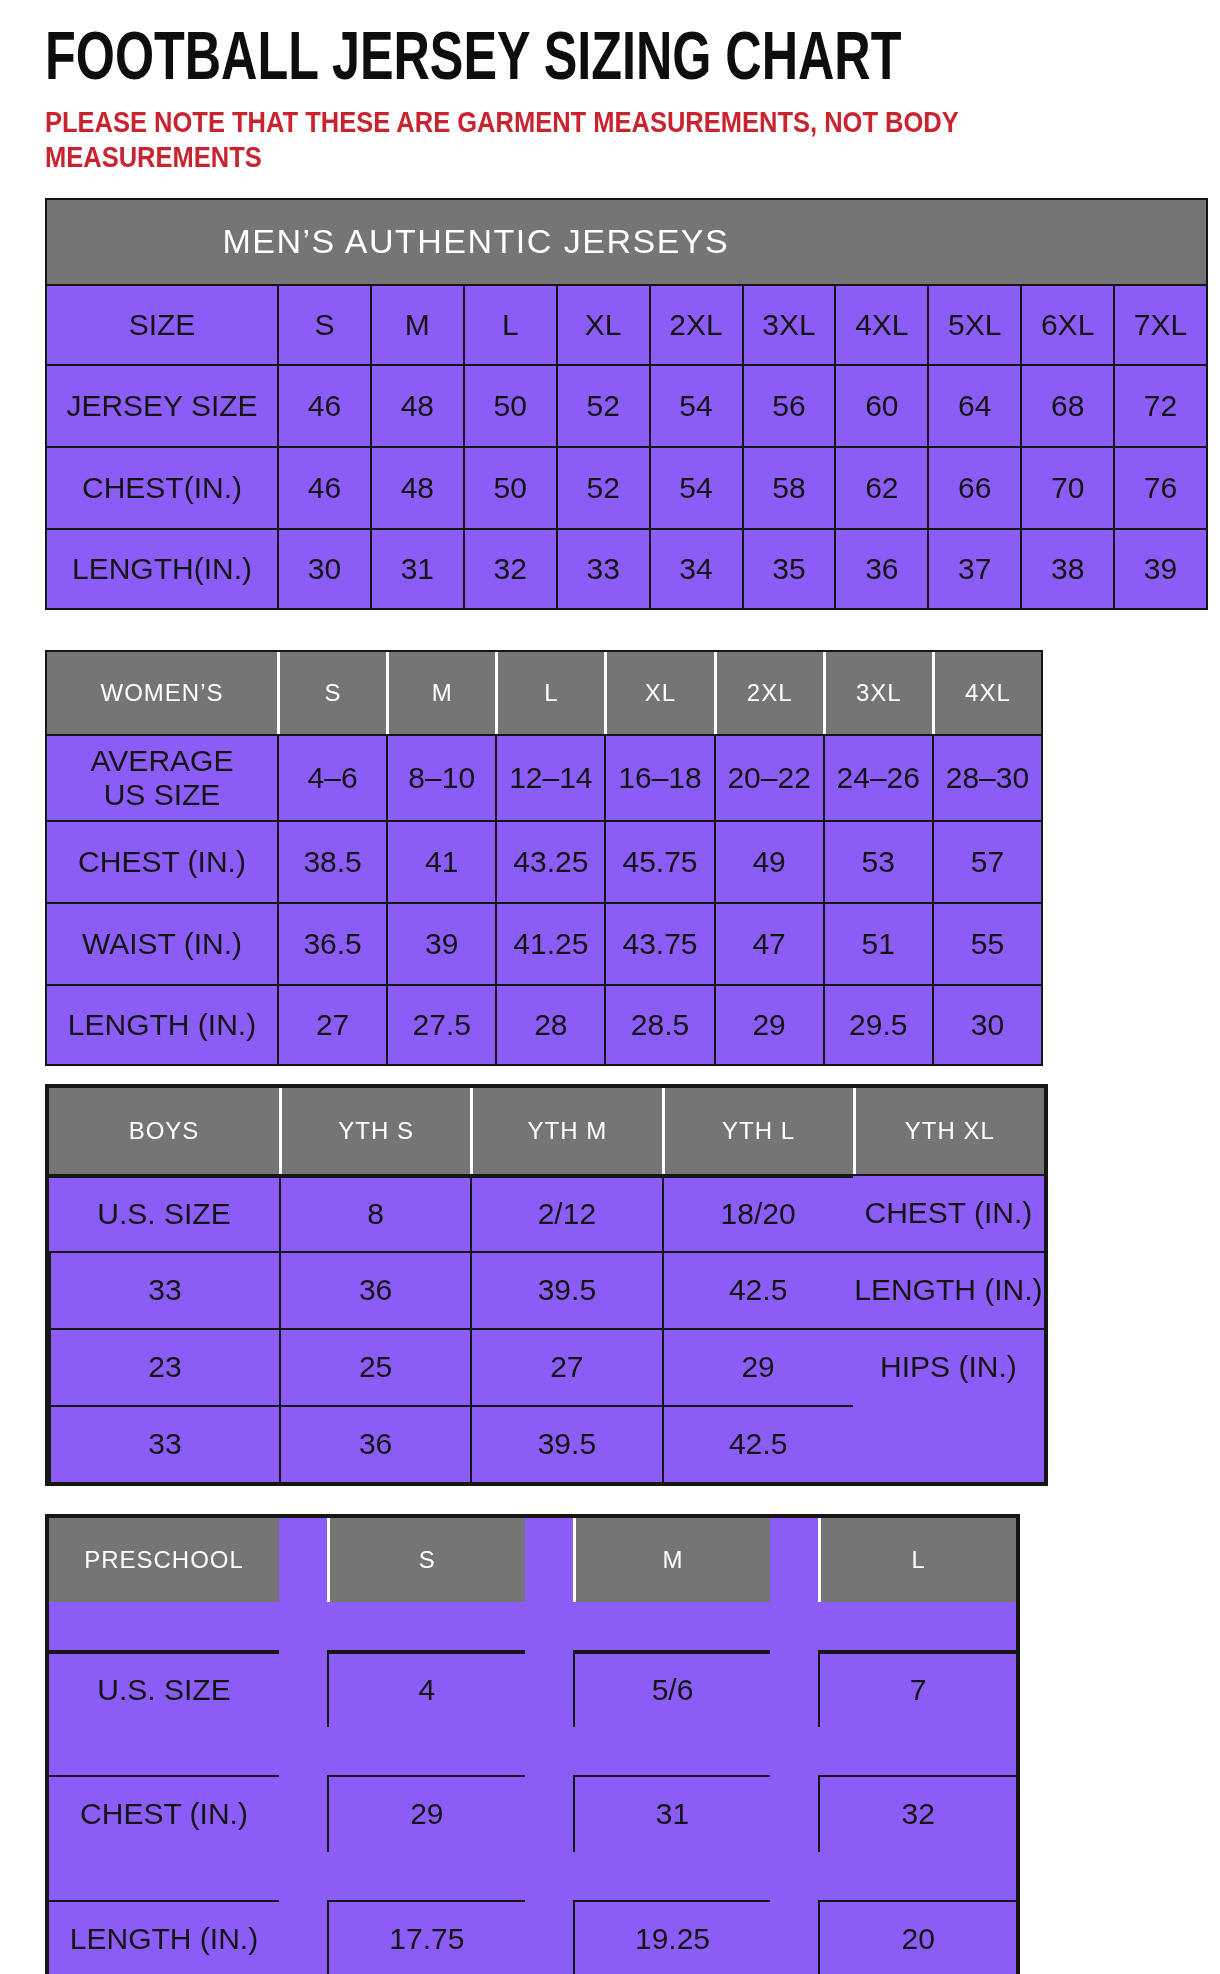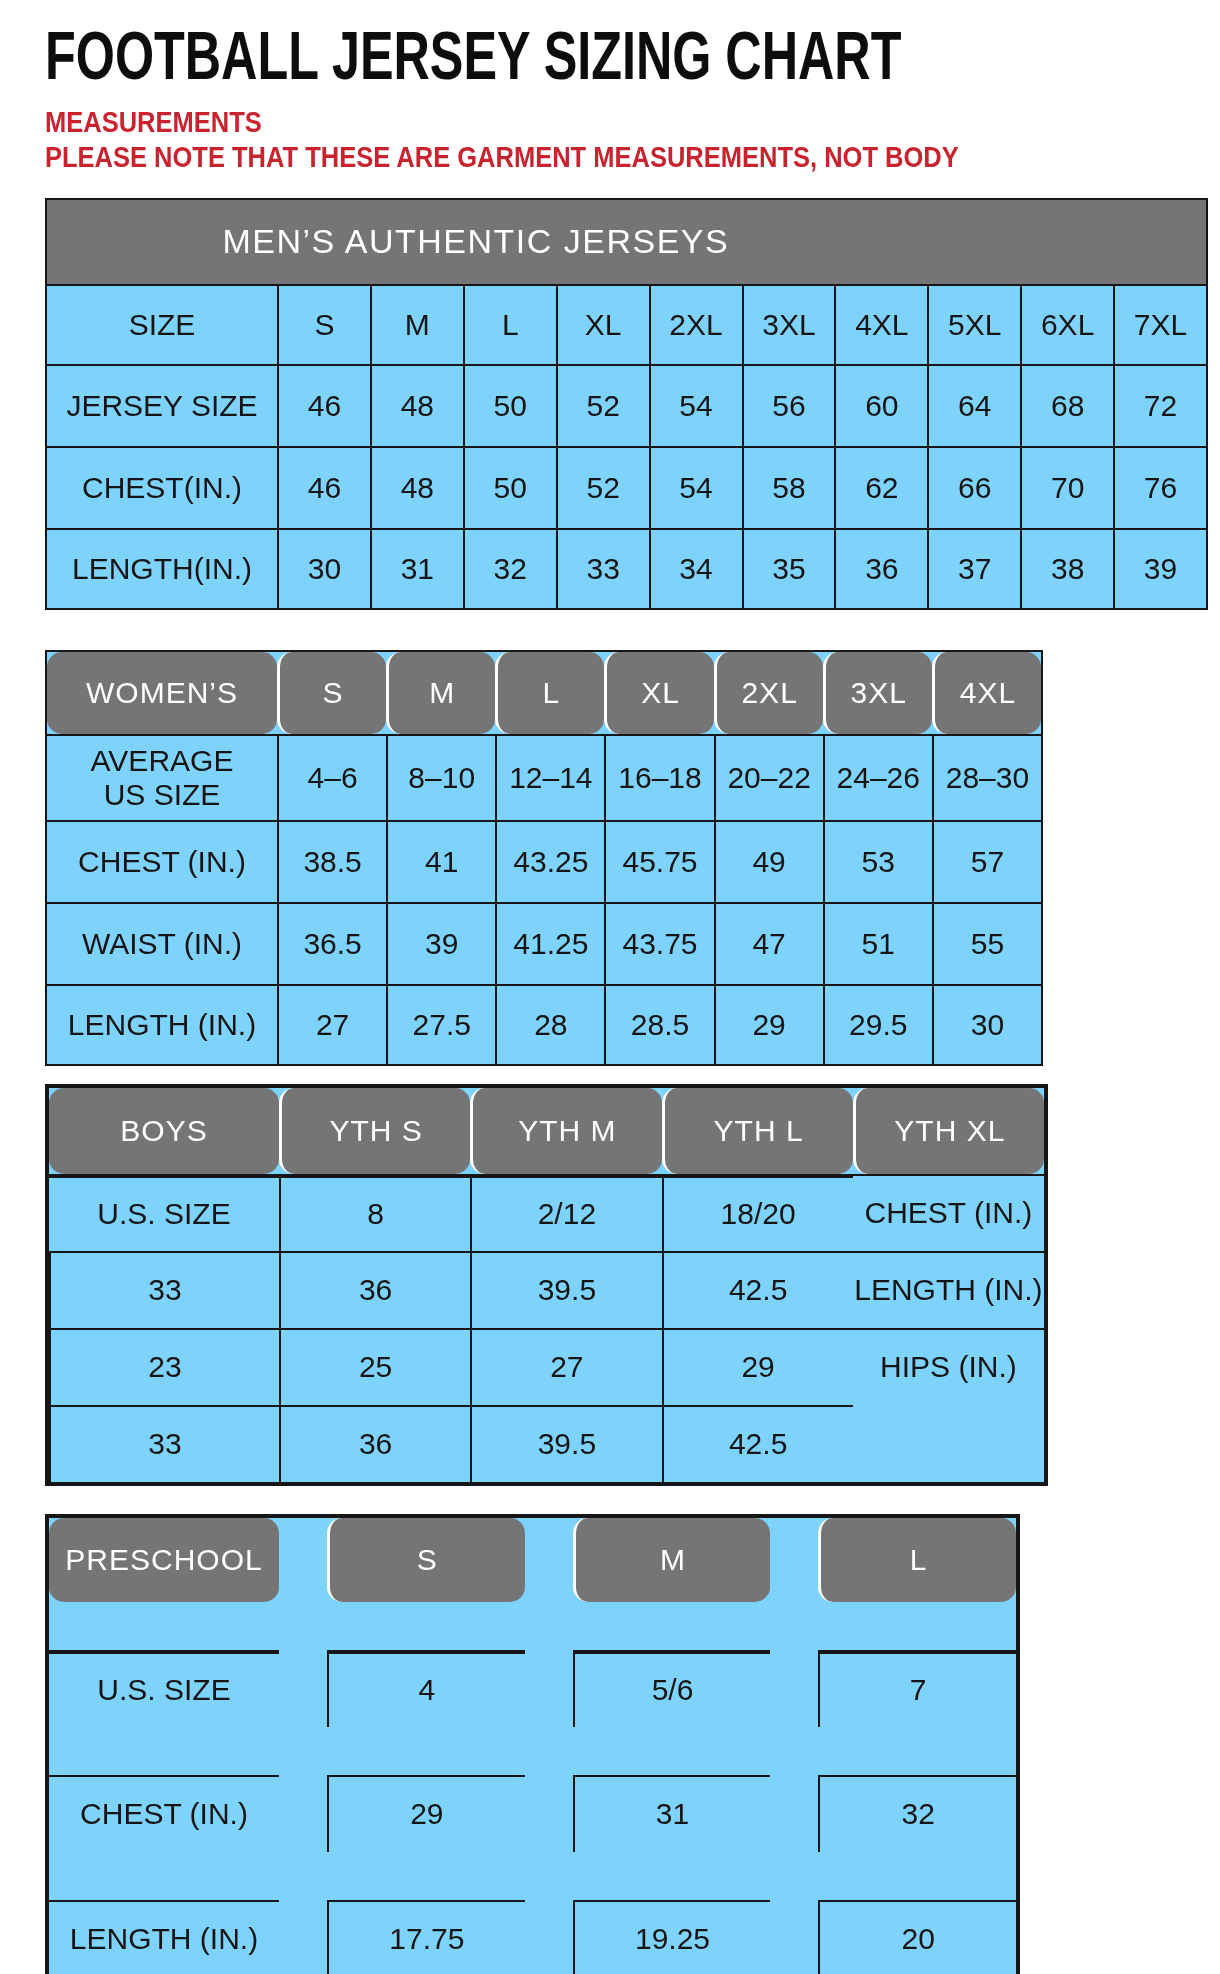--- a/index.html
+++ b/index.html
@@ -23,34 +23,34 @@
   
   .note { margin-top: 20px; color: #c8232e; }
   .note .ln { display: block; height: 35px; }
   .note .stretch {
     display: inline-block; white-space: nowrap; font-weight: bold;
     font-size: 30px; line-height: 35px;
     transform: scale(0.85, 1); transform-origin: left top;
   }
 
   
-  .tbl { display: grid; background: #7dd3fc; border: 2px solid #161616; }
+  .tbl { display: grid; background: #8b5cf6; border: 2px solid #161616; }
   .cell {
     display: flex; align-items: center; justify-content: center;
     border-left: 2px solid #161616; border-top: 2px solid #161616;
     font-size: 30px; color: #141414; text-align: center;
     white-space: pre-line; line-height: 1.15;
   }
   .cell.first-col { border-left: none; }
   .banner, .hdr { border-top: none; background: #757575; color: #ffffff; }
   .banner {
     grid-column: 1 / -1; border-left: none;
     font-size: 34px; letter-spacing: 1.5px; padding-right: 26%;
   }
-  .hdr { border-left: 3px solid #ffffff; font-size: 30px; letter-spacing: 1px; border-radius: 15px; }
+  .hdr { border-left: 3px solid #ffffff; font-size: 24px; letter-spacing: 1px; }
   .hdr.first-col { border-left: none; }
 
   .t-mens    { width: 1163px; margin-top: 24px; grid-template-columns: 230px repeat(10, 1fr); grid-template-rows: 84px 80px 82px 82px 80px; }
   .t-womens  { width: 998px;  margin-top: 40px; grid-template-columns: 230px repeat(7, 1fr);  grid-template-rows: 82px 86px 82px 82px 80px; }
   .t-boys    { width: 1003px; margin-top: 18px; grid-template-columns: 230px repeat(4, 1fr);  grid-template-rows: 86px 77px 77px 77px 77px; border-width: 4px; }
   .t-pre     { width: 975px;  margin-top: 28px; grid-template-columns: 230px repeat(3, 1fr);  grid-template-rows: 84px 77px 77px 77px 77px; border-width: 4px; gap: 48px; }
   .t-boys .cell.first-data-row, .t-pre .cell.first-data-row { border-top-width: 4px; text-align: right; }
 
   
   .footer { margin-top: 22px; color: #c8232e; height: 36px; }
@@ -61,22 +61,22 @@
   }
 </style>
 </head>
 <body>
 
 <div class="page">
 
   <h1 class="title"><span class="stretch">FOOTBALL JERSEY SIZING CHART</span></h1>
 
   <div class="note">
+    <span class="ln"><span class="stretch">PLEASE NOTE THAT THESE ARE GARMENT MEASUREMENTS, NOT BODY</span></span>
     <span class="ln"><span class="stretch">MEASUREMENTS</span></span>
-    <span class="ln"><span class="stretch">PLEASE NOTE THAT THESE ARE GARMENT MEASUREMENTS, NOT BODY</span></span>
   </div>
 
   <div class="tbl t-mens">
       <div class="cell banner">MEN’S AUTHENTIC JERSEYS</div>
       <div class="cell lbl first-col first-data-row">SIZE</div>
       <div class="cell val first-data-row">S</div>
       <div class="cell val first-data-row">M</div>
       <div class="cell val first-data-row">L</div>
       <div class="cell val first-data-row">XL</div>
       <div class="cell val first-data-row">2XL</div>

